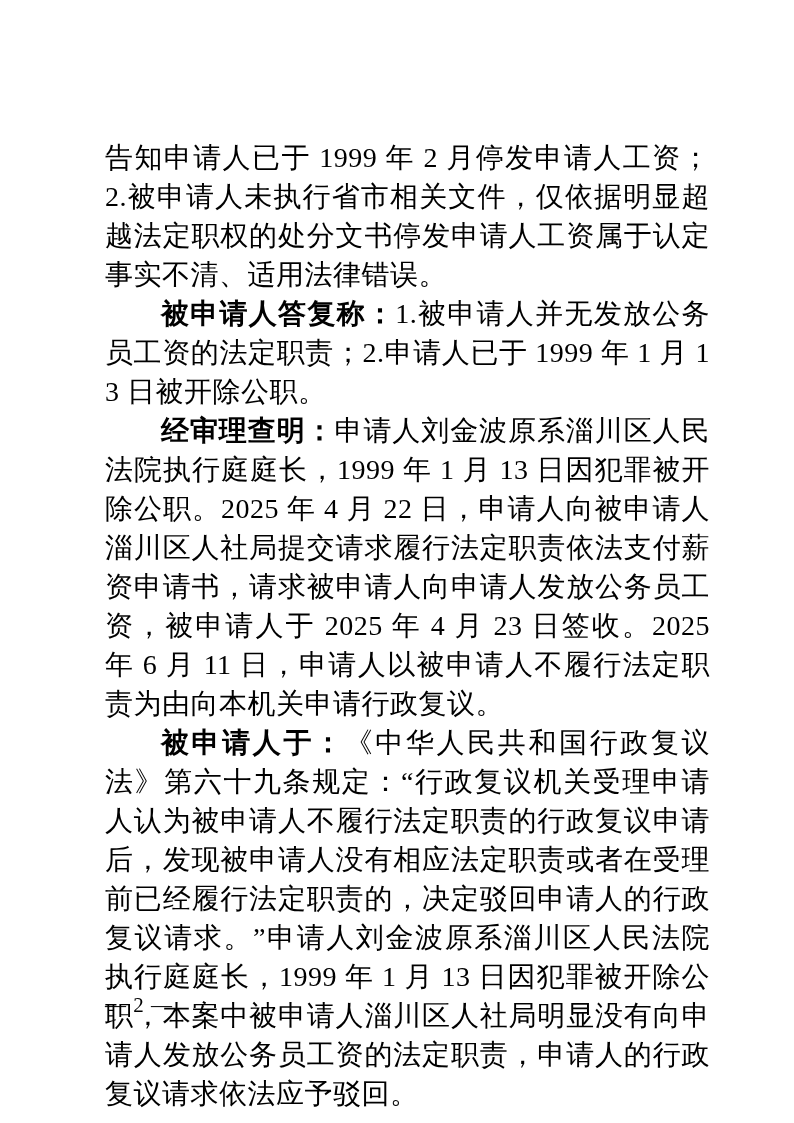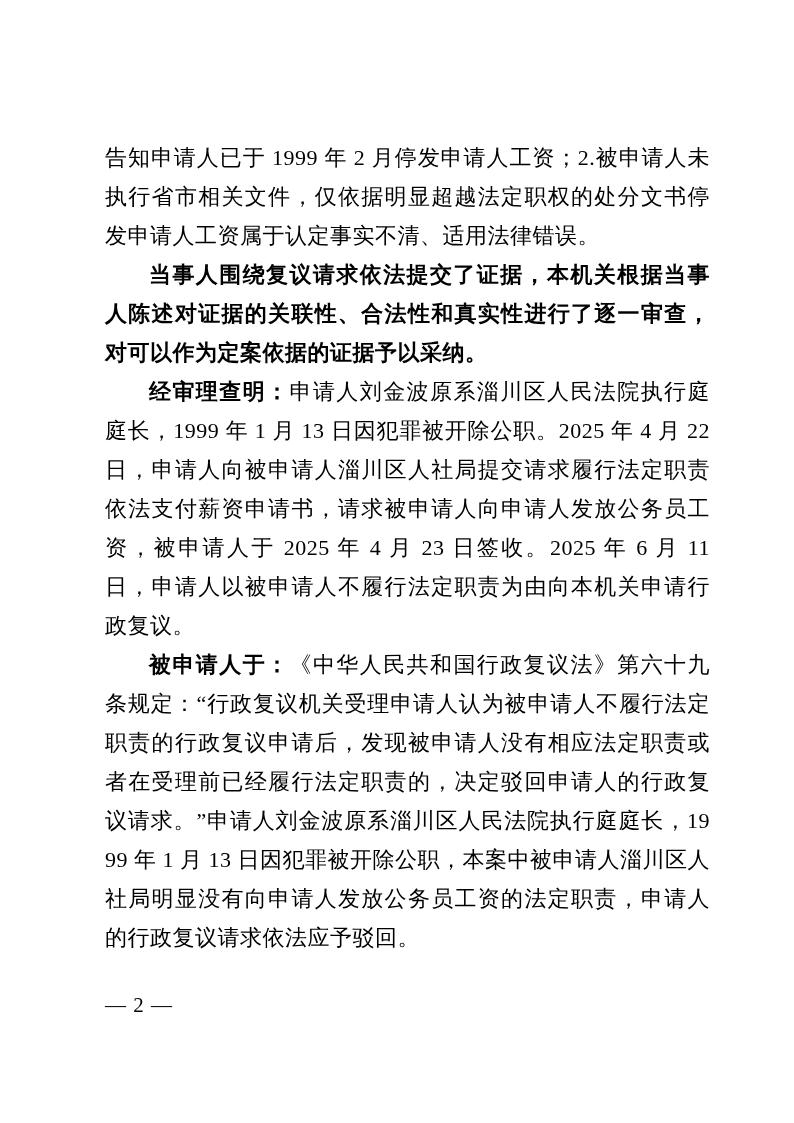--- a/index.html
+++ b/index.html
@@ -10,21 +10,21 @@
     height: 1123px;
     margin: 0 auto;
     background: #ffffff;
     color: #000000;
     font-family: "Liberation Serif", "DejaVu Serif", serif;
     padding: 138px 84px 0 105px;
     overflow: hidden;
   }
   .doc-body p {
     margin: 0;
-    font-size: 22px;
+    font-size: 28px;
     line-height: 39px;
     text-align: justify;
     letter-spacing: 0.5px;
     word-break: break-all;
   }
   .doc-body p.indent { text-indent: 2em; }
   .seg-bold {
     font-family: "Liberation Sans", "DejaVu Sans", sans-serif;
     font-weight: 700;
   }
@@ -37,18 +37,18 @@
     letter-spacing: 1px;
     font-family: "Liberation Serif", "DejaVu Serif", serif;
   }
 </style>
 </head>
 <body>
 
 <div class="page">
   <div class="doc-body">
       <p><span>告知申请人已于 1999 年 2 月停发申请人工资；2.被申请人未执行省市相关文件，仅依据明显超越法定职权的处分文书停发申请人工资属于认定事实不清、适用法律错误。</span></p>
-      <p class="indent"><span class="seg-bold">当事人围绕复议请求依法提交了证据，本机关根据当事人陈述对证据的关联性、合法性和真实性进行了逐一审查，对可以作为定案依据的证据予以采纳。</span></p>
+      <p class="indent"><span class="seg-bold">被申请人答复称：</span><span>1.被申请人并无发放公务员工资的法定职责；2.申请人已于 1999 年 1 月 13 日被开除公职。</span></p>
       <p class="indent"><span class="seg-bold">经审理查明：</span><span>申请人刘金波原系淄川区人民法院执行庭庭长，1999 年 1 月 13 日因犯罪被开除公职。2025 年 4 月 22 日，申请人向被申请人淄川区人社局提交请求履行法定职责依法支付薪资申请书，请求被申请人向申请人发放公务员工资，被申请人于 2025 年 4 月 23 日签收。2025 年 6 月 11 日，申请人以被申请人不履行法定职责为由向本机关申请行政复议。</span></p>
       <p class="indent"><span class="seg-bold">被申请人于：</span><span>《中华人民共和国行政复议法》第六十九条规定：“行政复议机关受理申请人认为被申请人不履行法定职责的行政复议申请后，发现被申请人没有相应法定职责或者在受理前已经履行法定职责的，决定驳回申请人的行政复议请求。”申请人刘金波原系淄川区人民法院执行庭庭长，1999 年 1 月 13 日因犯罪被开除公职，本案中被申请人淄川区人社局明显没有向申请人发放公务员工资的法定职责，申请人的行政复议请求依法应予驳回。</span></p>
     </div>
   <div class="page-footer">— 2 —</div>
 </div>
 
 </body></html>

